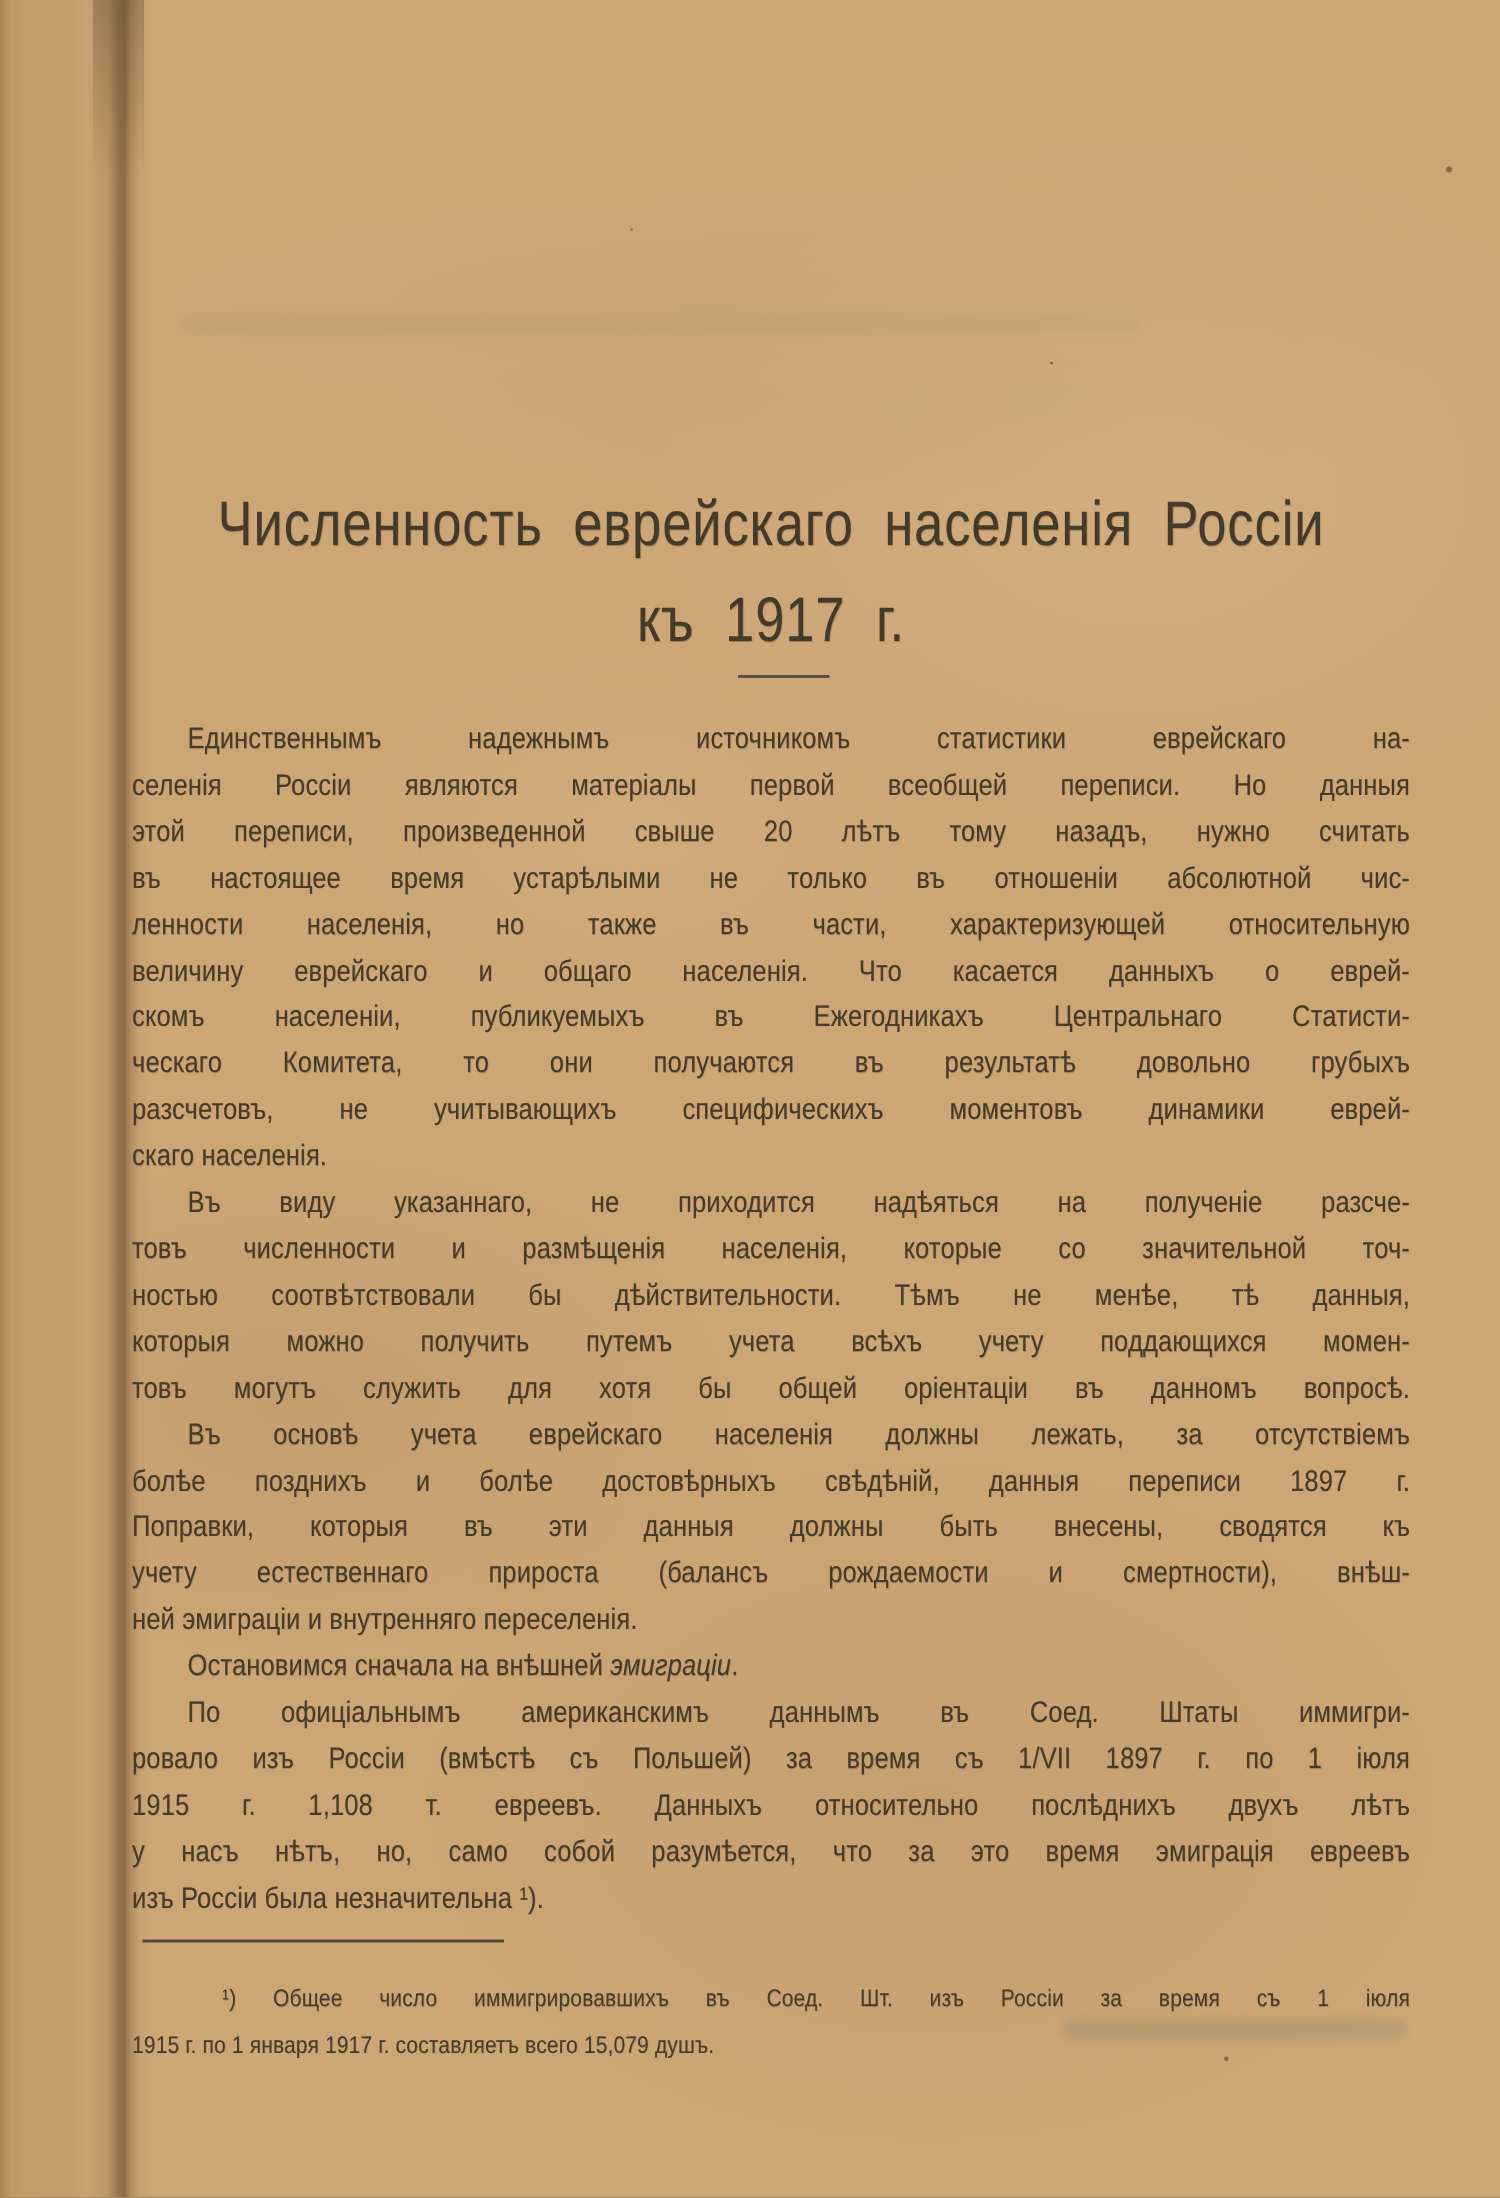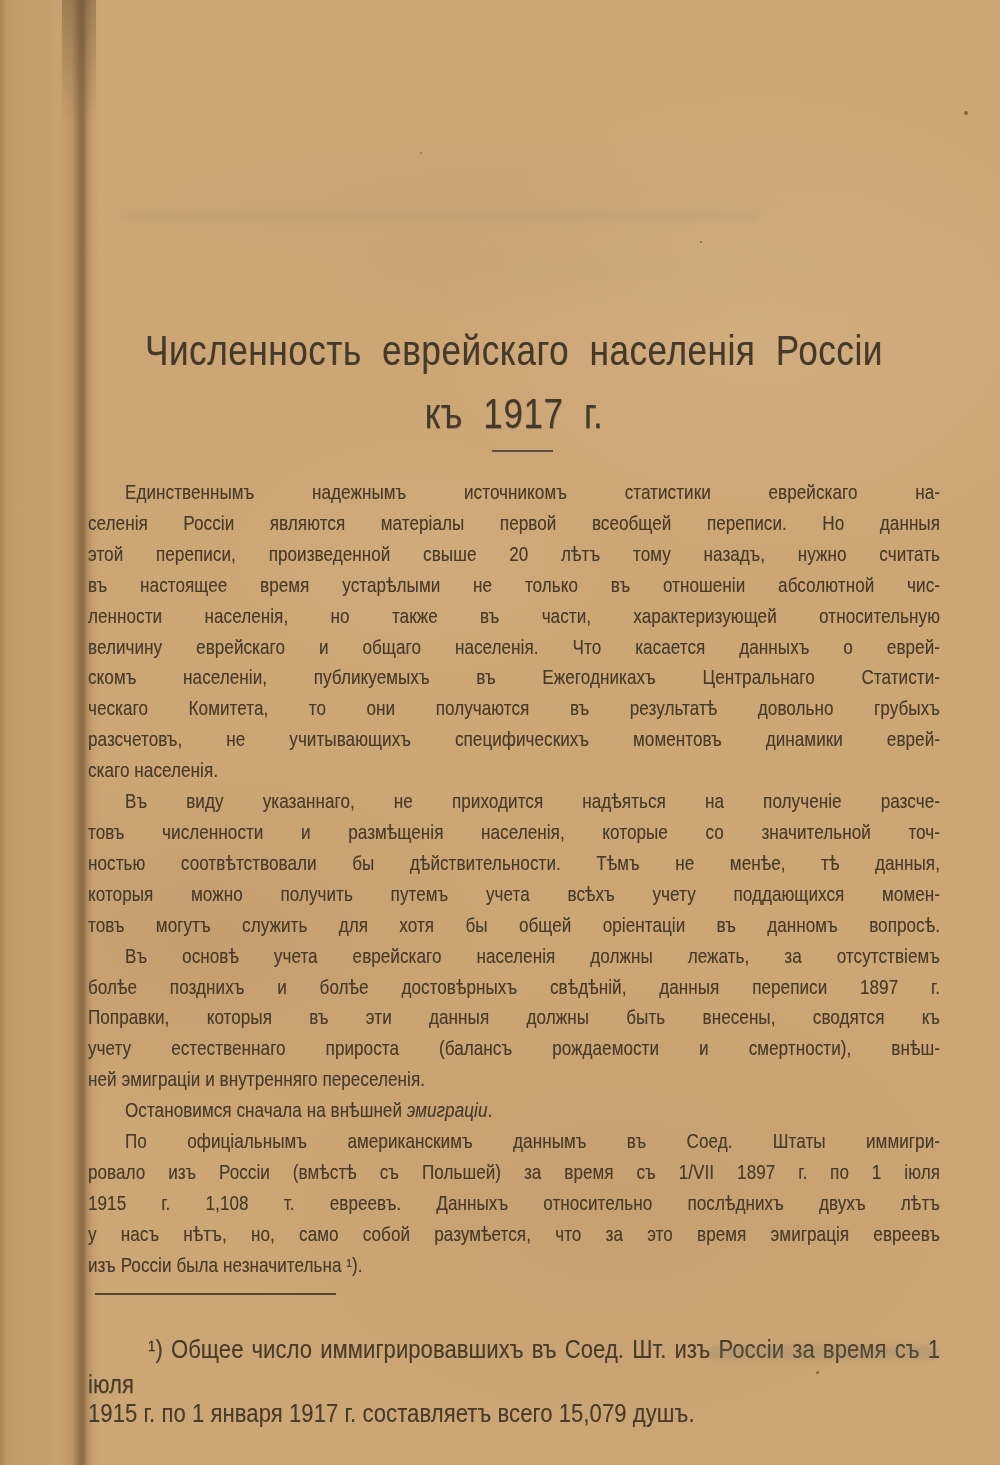--- a/index.html
+++ b/index.html
@@ -46,23 +46,22 @@
     transform:scaleY(1.17);transform-origin:0 50%;
     letter-spacing:.1px;
   }
   .j{text-align:justify;text-align-last:justify;}
   .ind{text-indent:37px;}
   .ind2{text-indent:60px;}
   .it{font-style:italic;}
   .fdiv{position:absolute;left:95px;top:1293px;width:241px;height:2px;background:#544737;}
   .footnote{
     position:absolute;left:88px;top:1317px;width:852px;
-    color:#473b2a;font-size:22px;
+    color:#473b2a;font-size:14px;
     text-shadow:.3px .3px .5px rgba(64,51,33,.3);
-    margin-top:19px;
   }
   .footnote .ln{line-height:31px;transform:scaleY(1.14);}
   
   .ghost{
     position:absolute;left:708px;top:1346px;width:230px;height:14px;border-radius:7px;
     background:rgba(125,122,100,.22);filter:blur(2px);
   }
   .ghost2{
     position:absolute;left:120px;top:210px;width:640px;height:12px;border-radius:6px;
     background:rgba(120,124,115,.07);filter:blur(3px);

